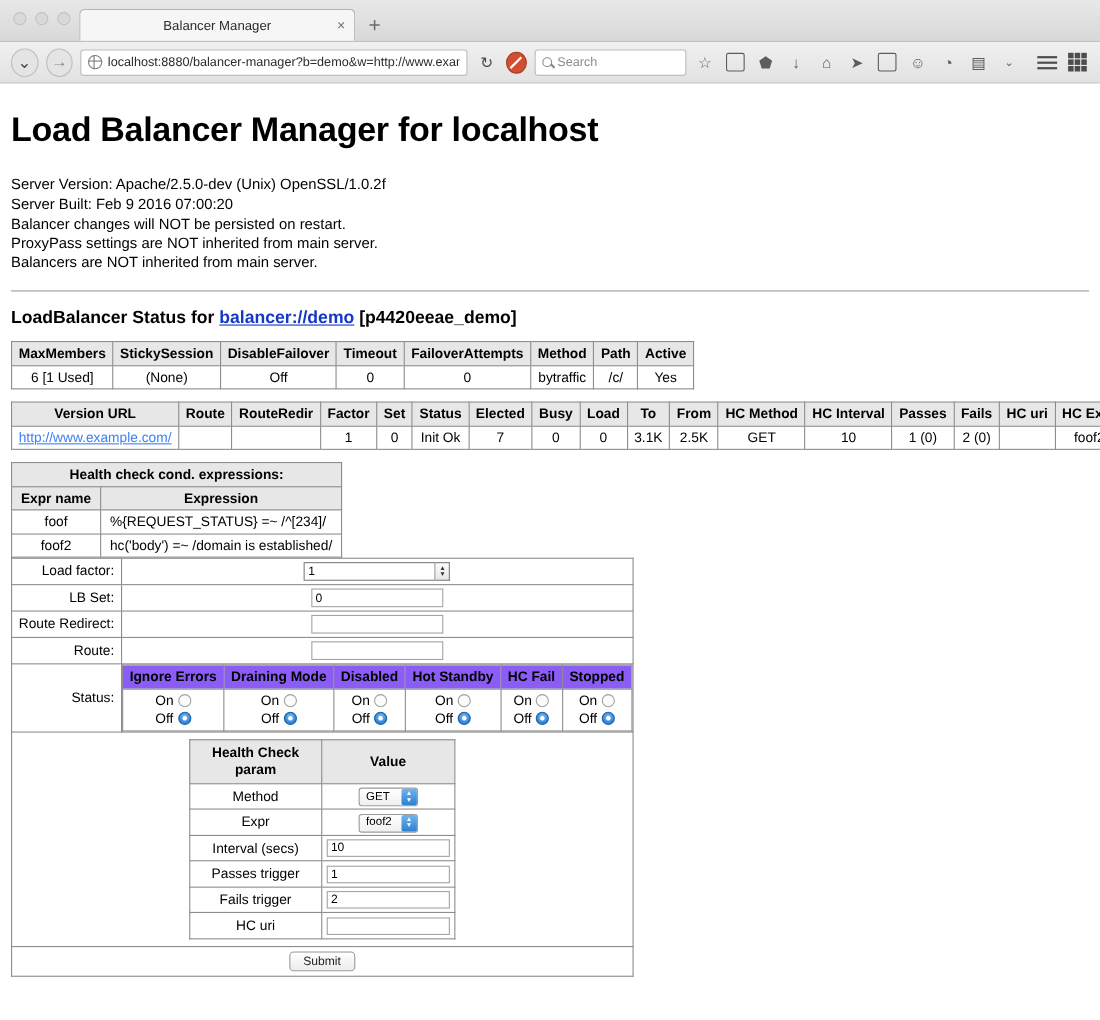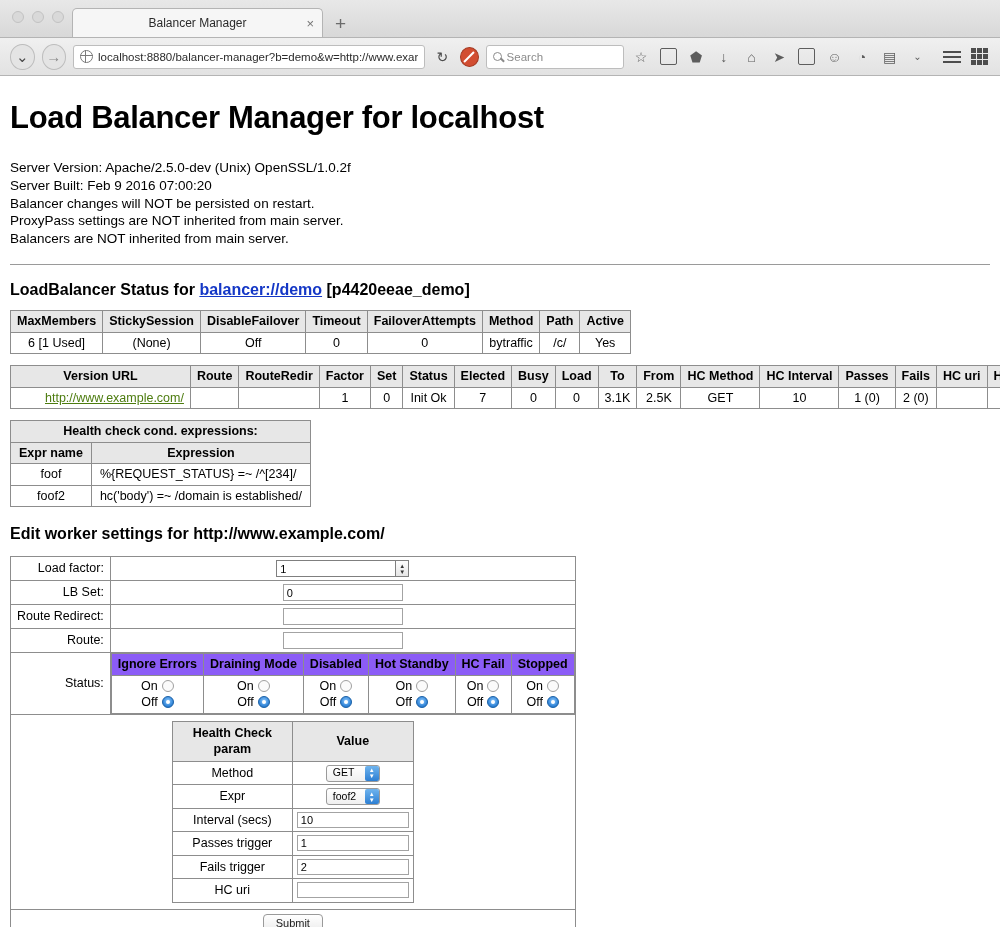--- a/index.html
+++ b/index.html
@@ -167,21 +167,21 @@
   }
   table.bordered th, table.bordered td {
     border: 1px solid #8d8d8d;
     padding: 2px 6px;
     text-align: center;
     white-space: nowrap;
   }
   table.bordered th {
     background: #e7e7e7; font-weight: bold;
   }
-  table.bordered td a { color: #4d7c0f; text-decoration: underline; margin-left: 28px; }
+  table.bordered td a { color: #3b82f6; text-decoration: underline; }
 
   .spacer-sm { height: 11px; }
 
   table.hc {
     border-collapse: collapse; font-size: 12.5px; margin-top: 0;
   }
   table.hc th, table.hc td {
     border: 1px solid #8d8d8d; padding: 2px 8px; text-align: center;
   }
   table.hc th { background: #e7e7e7; font-weight: bold; }
@@ -459,21 +459,20 @@
         <td>foof</td>
         <td class="expr">%{REQUEST_STATUS} =~ /^[234]/</td>
       </tr>
       <tr>
         <td>foof2</td>
         <td class="expr">hc('body') =~ /domain is established/</td>
       </tr>
     </tbody>
       </table>
 
-    <h3 class="editor">Edit worker settings for http://www.example.com/</h3>
 
     <table class="form">
       <tbody>
           <tr>
         <td class="lbl">Load factor:</td>
         <td>
           <div class="field-wrap">
             <span class="spinner-box">
               <input class="spin-in" type="text" value="1" style="">
               <span class="spin-btns">▲<br>▼</span>

